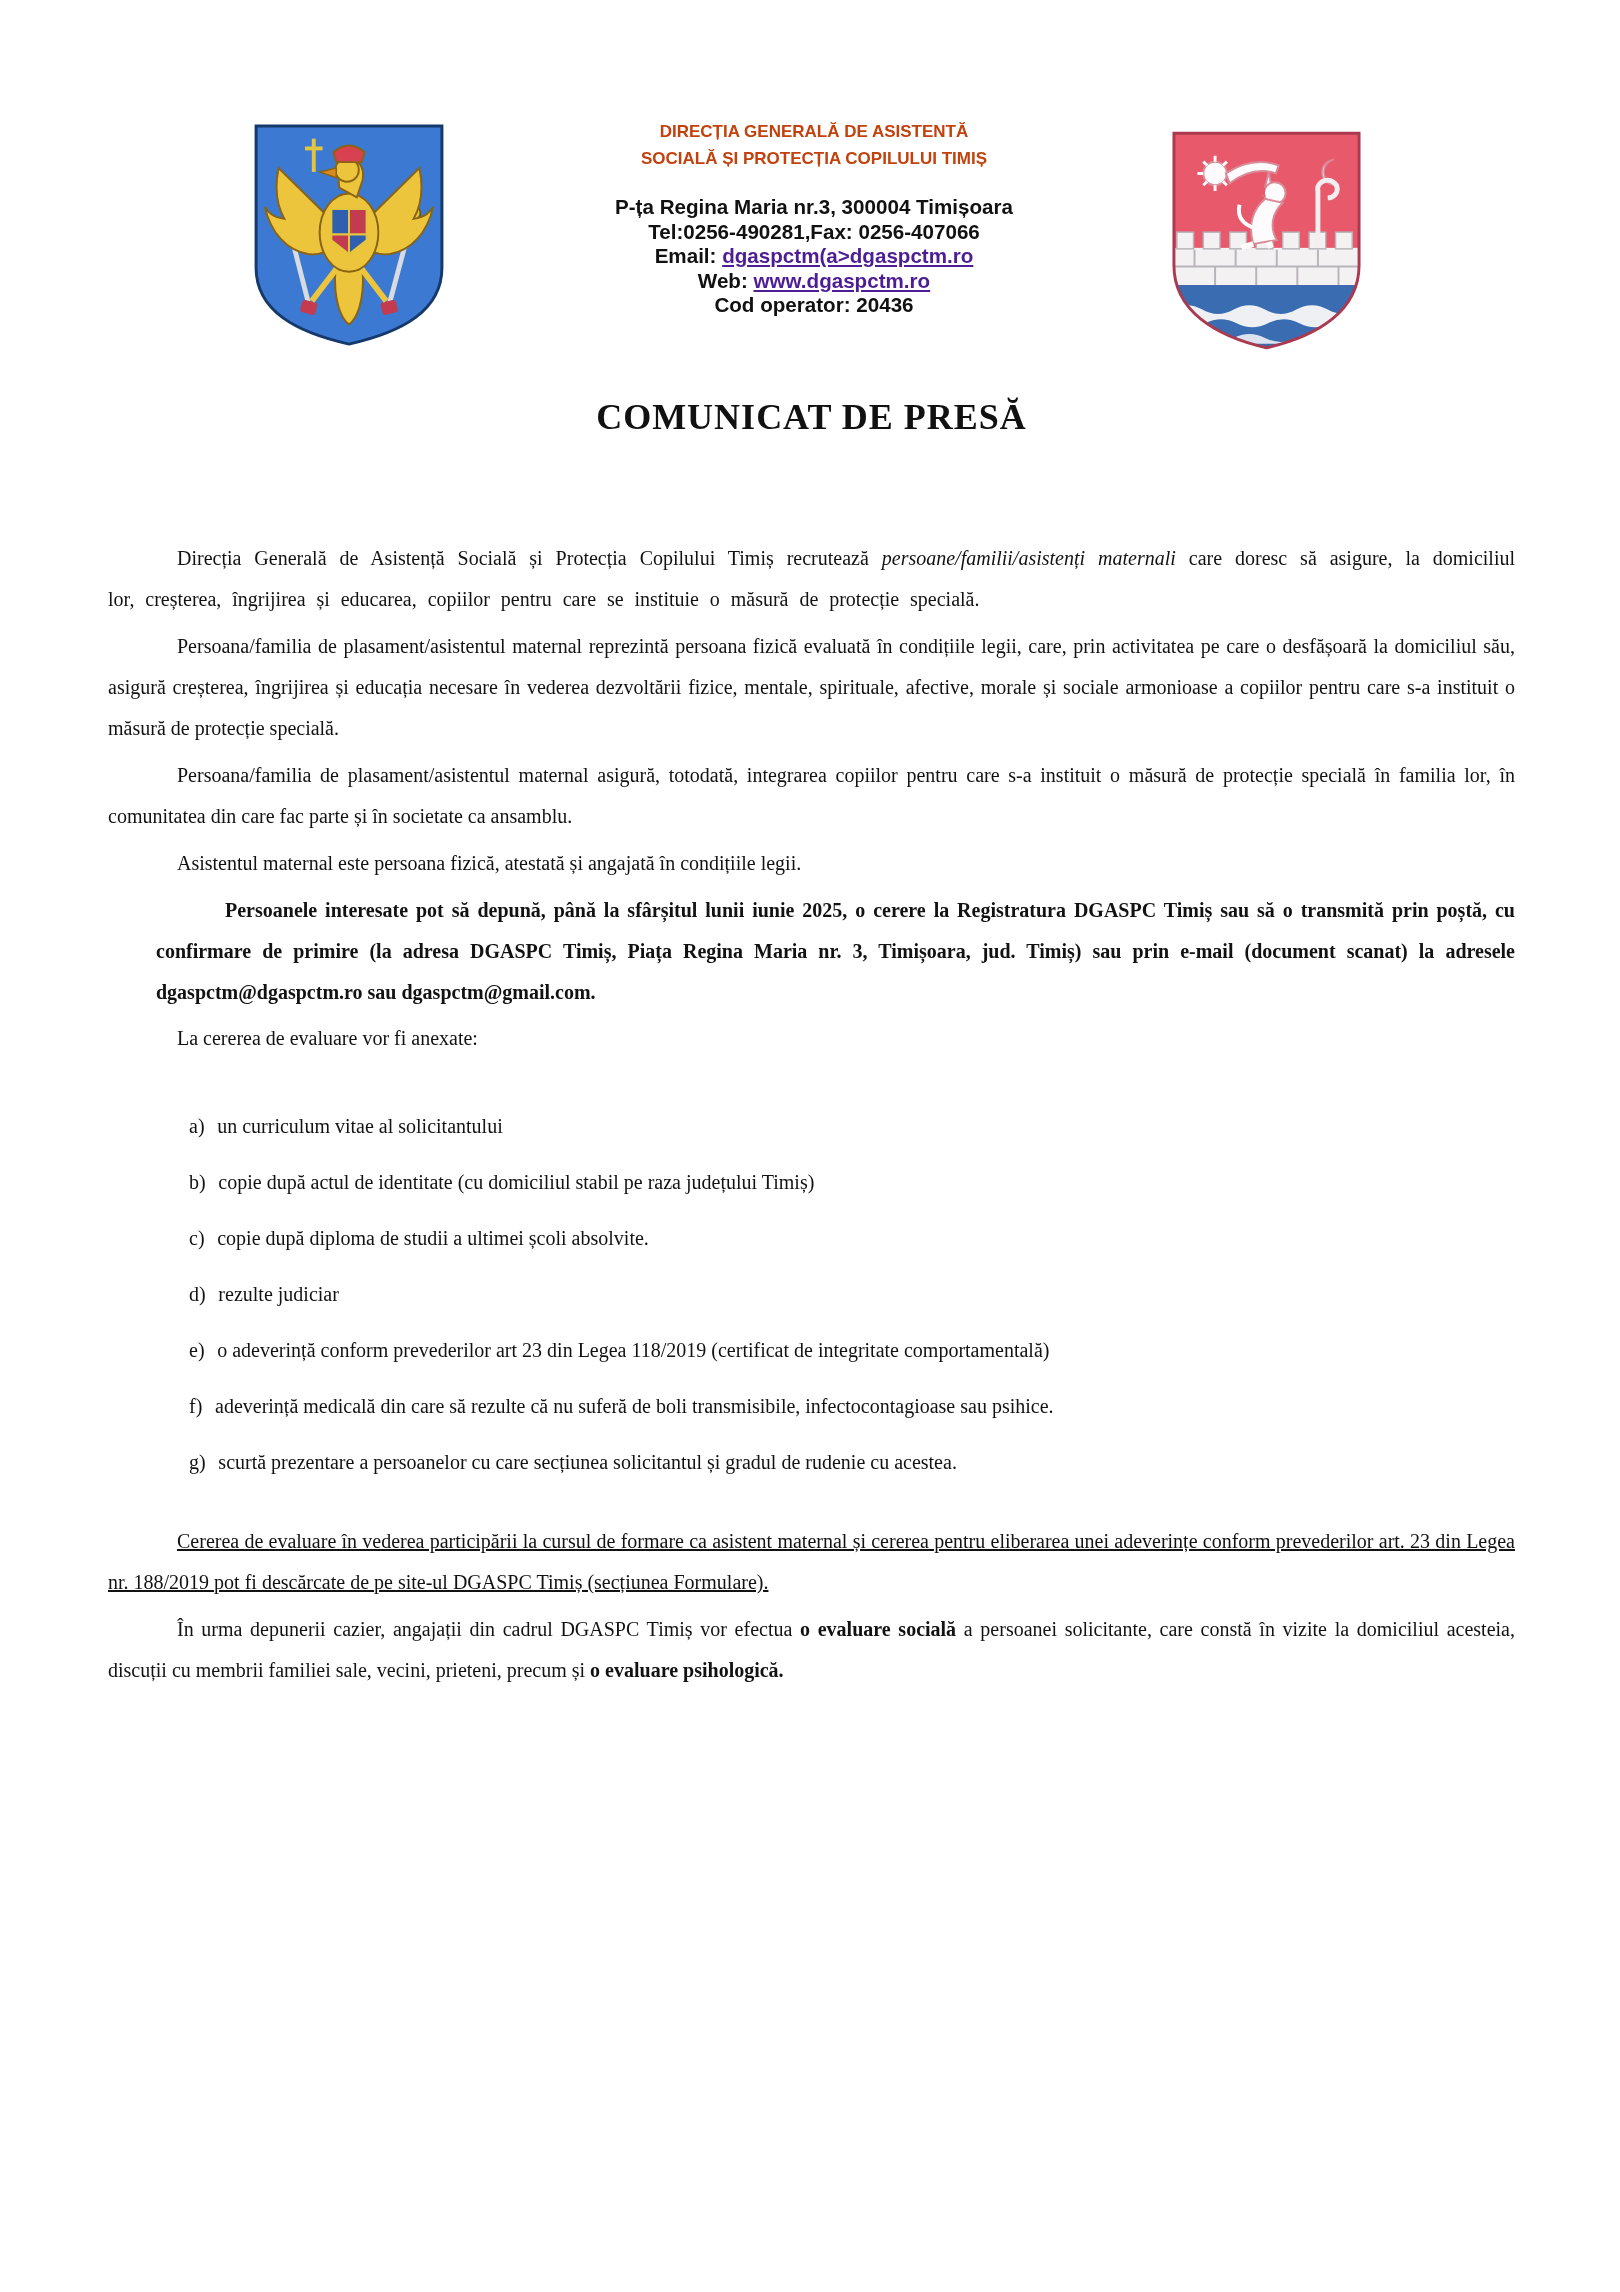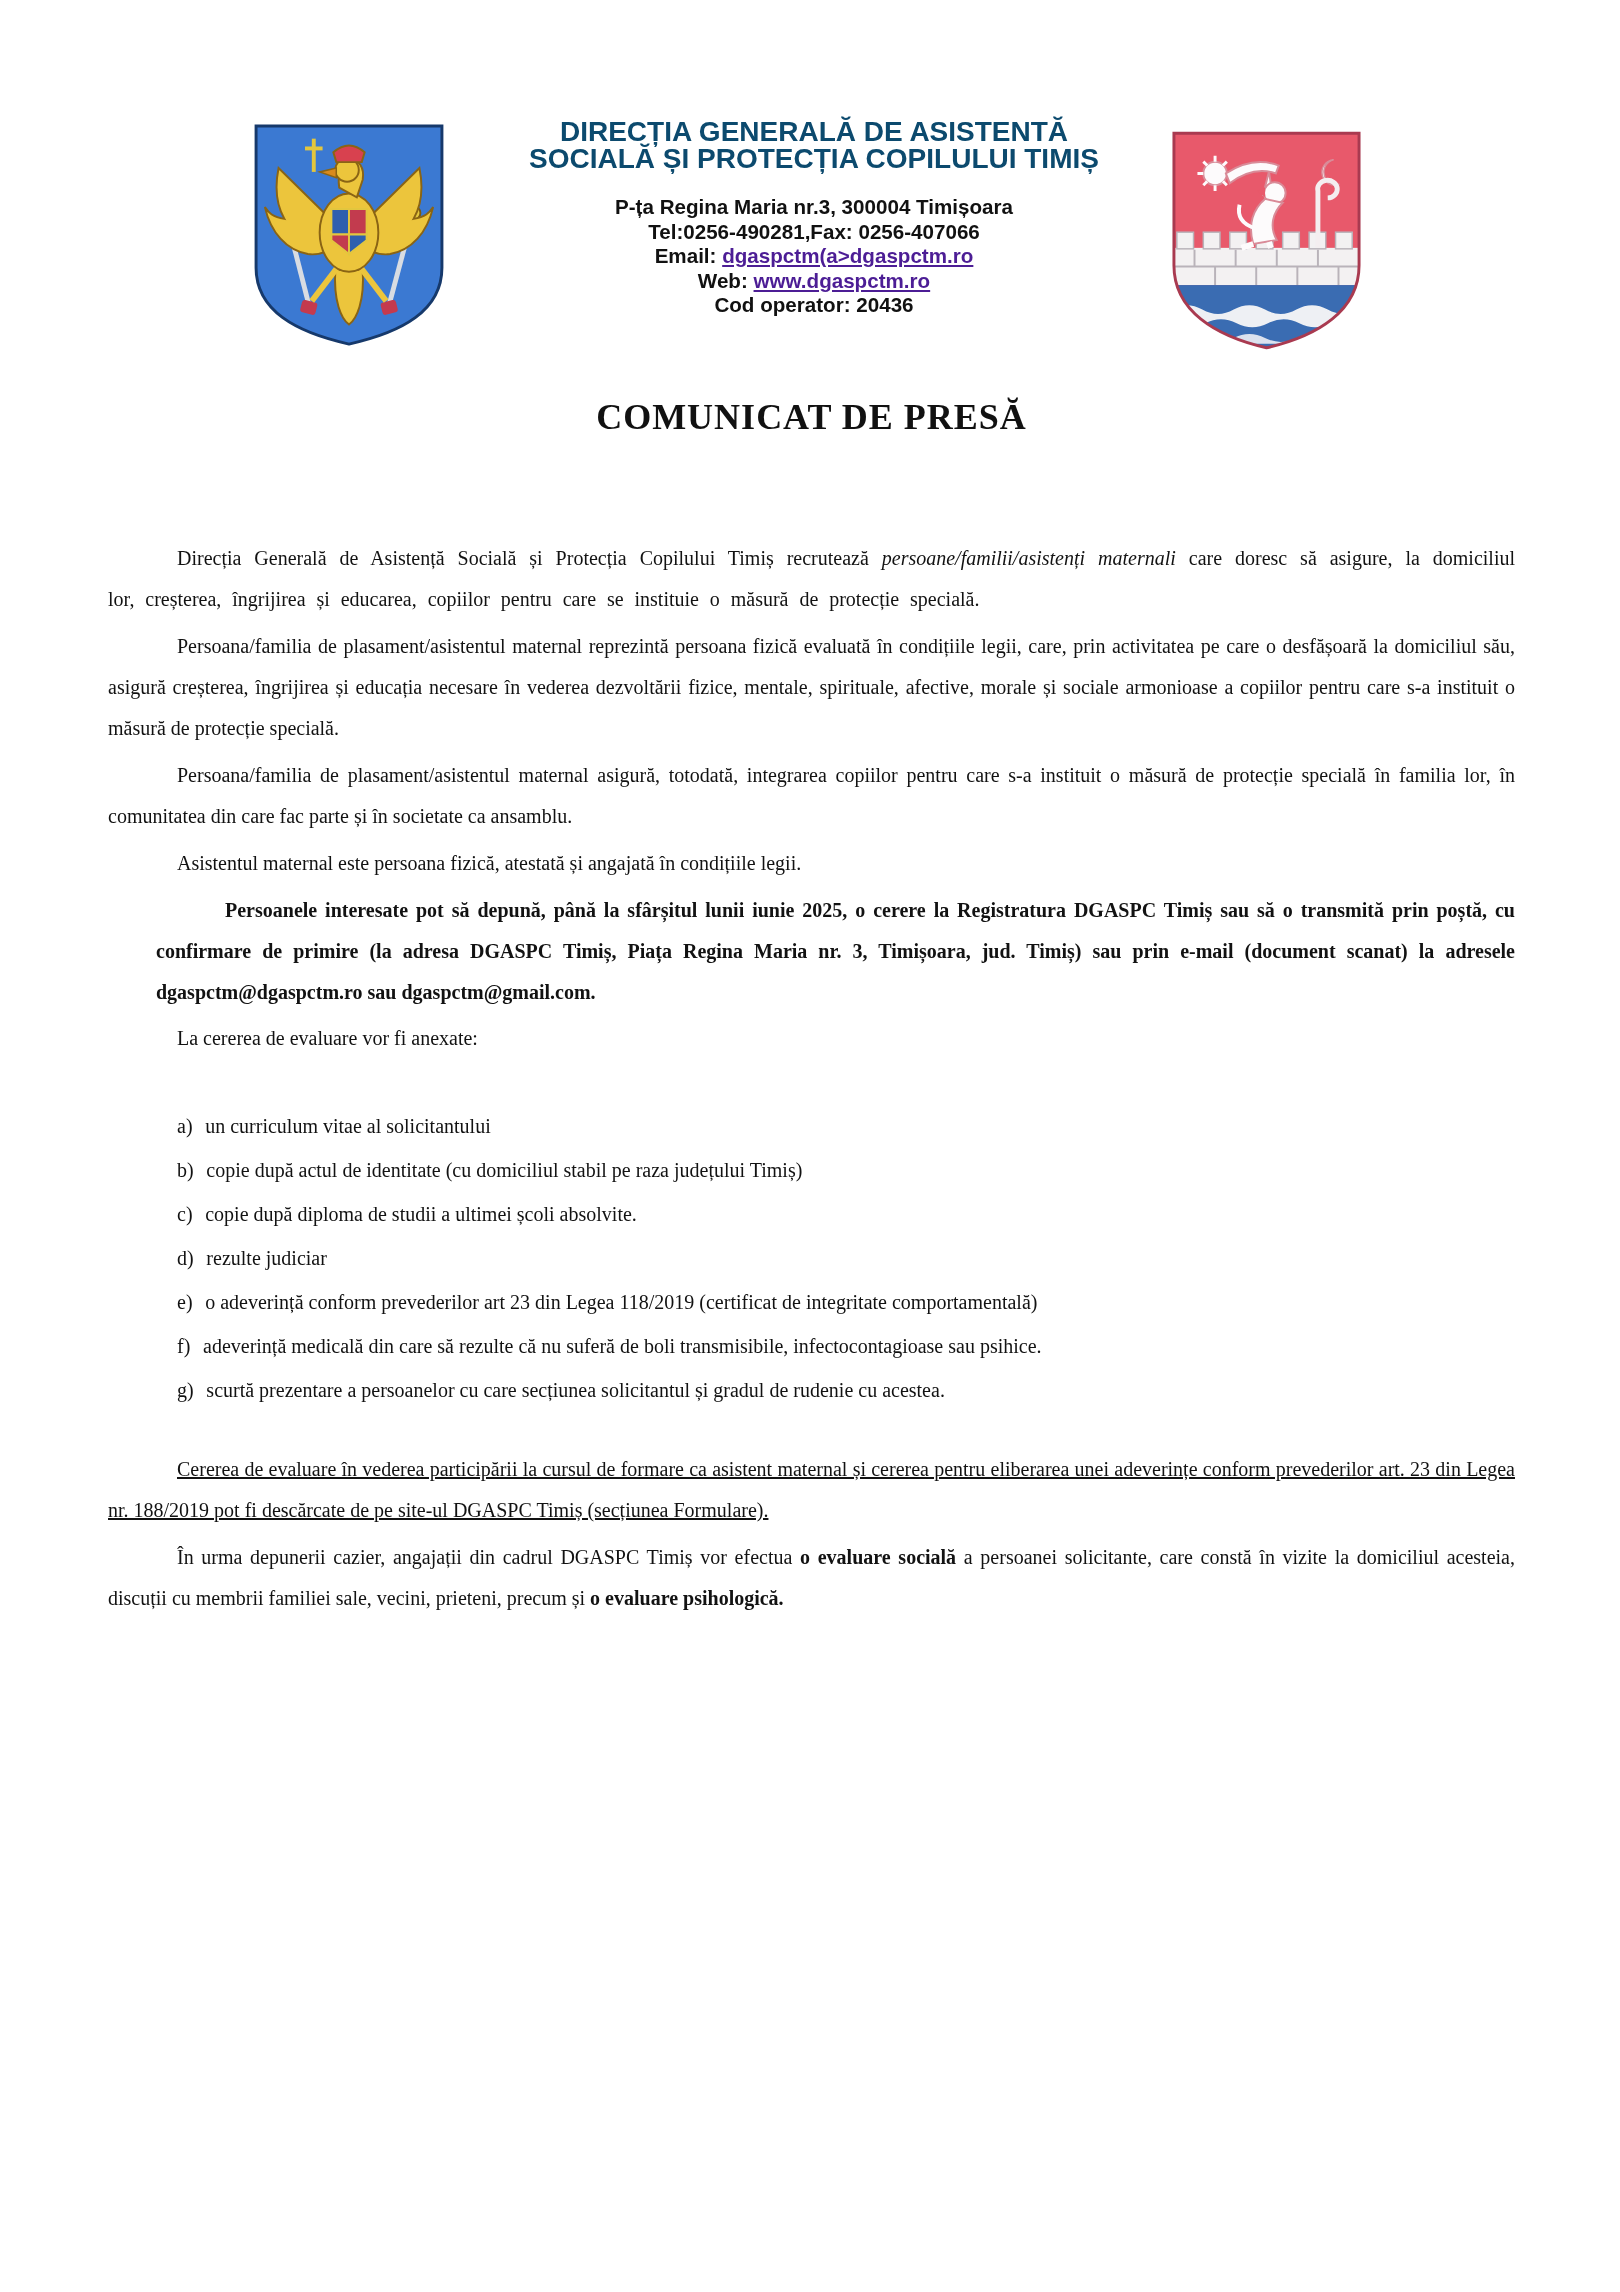--- a/index.html
+++ b/index.html
@@ -18,21 +18,21 @@
   .emblem-left  { position: absolute; left: 253px;  top: 123px; width: 192px; height: 225px; }
   .emblem-right { position: absolute; left: 1171px; top: 130px; width: 191px; height: 222px; }
   .emblem-left svg, .emblem-right svg { width: 100%; height: 100%; display: block; }
 
   .header-text {
     position: absolute; top: 118px; left: 412px; width: 804px;
     text-align: center;
     font-family: "Liberation Sans", sans-serif;
     font-weight: bold;
   }
-  .org-name { font-size: 28px; line-height: 27.4px; color: #0c4a6e; }
+  .org-name { font-size: 17px; line-height: 27.4px; color: #c2410c; }
   .contact-block { margin-top: 22.5px; font-size: 20.6px; line-height: 24.5px; color: #111; }
   .hlink { color: #4c1d95; text-decoration: underline; }
 
   
   .doc-title {
     position: absolute; top: 396px; left: 108px; width: 1407px;
     text-align: center;
     font-size: 36px; font-weight: bold; letter-spacing: 1px;
     color: #111;
   }
@@ -42,21 +42,21 @@
     position: absolute; top: 538px; left: 108px; width: 1407px;
     font-size: 20px; line-height: 41px;
     text-align: justify;
   }
   .para { margin: 0; text-indent: 69px; }
   .para + .para { margin-top: 5.9px; }
   .para.spread { word-spacing: 5.9px; }
   .bold-para { font-weight: bold; margin-top: 45px; margin-left: 48px; }
   .intro-line { margin-top: 61px; }
   .doc-list { margin-top: 45px; }
-  .list-item { margin: 0; text-indent: 69px; text-align: justify; line-height: 44px; }
+  .list-item { margin: 12px; text-indent: 69px; text-align: justify; line-height: 44px; }
   .li-letter { display: inline-block; margin-right: 12.7px; text-indent: 0; }
   .after-list { margin-top: 37px; text-decoration: underline; }
   .ital { font-style: italic; }
   .bseg { font-weight: bold; }
 </style>
 </head>
 <body>
 
 <div class="page">
 

